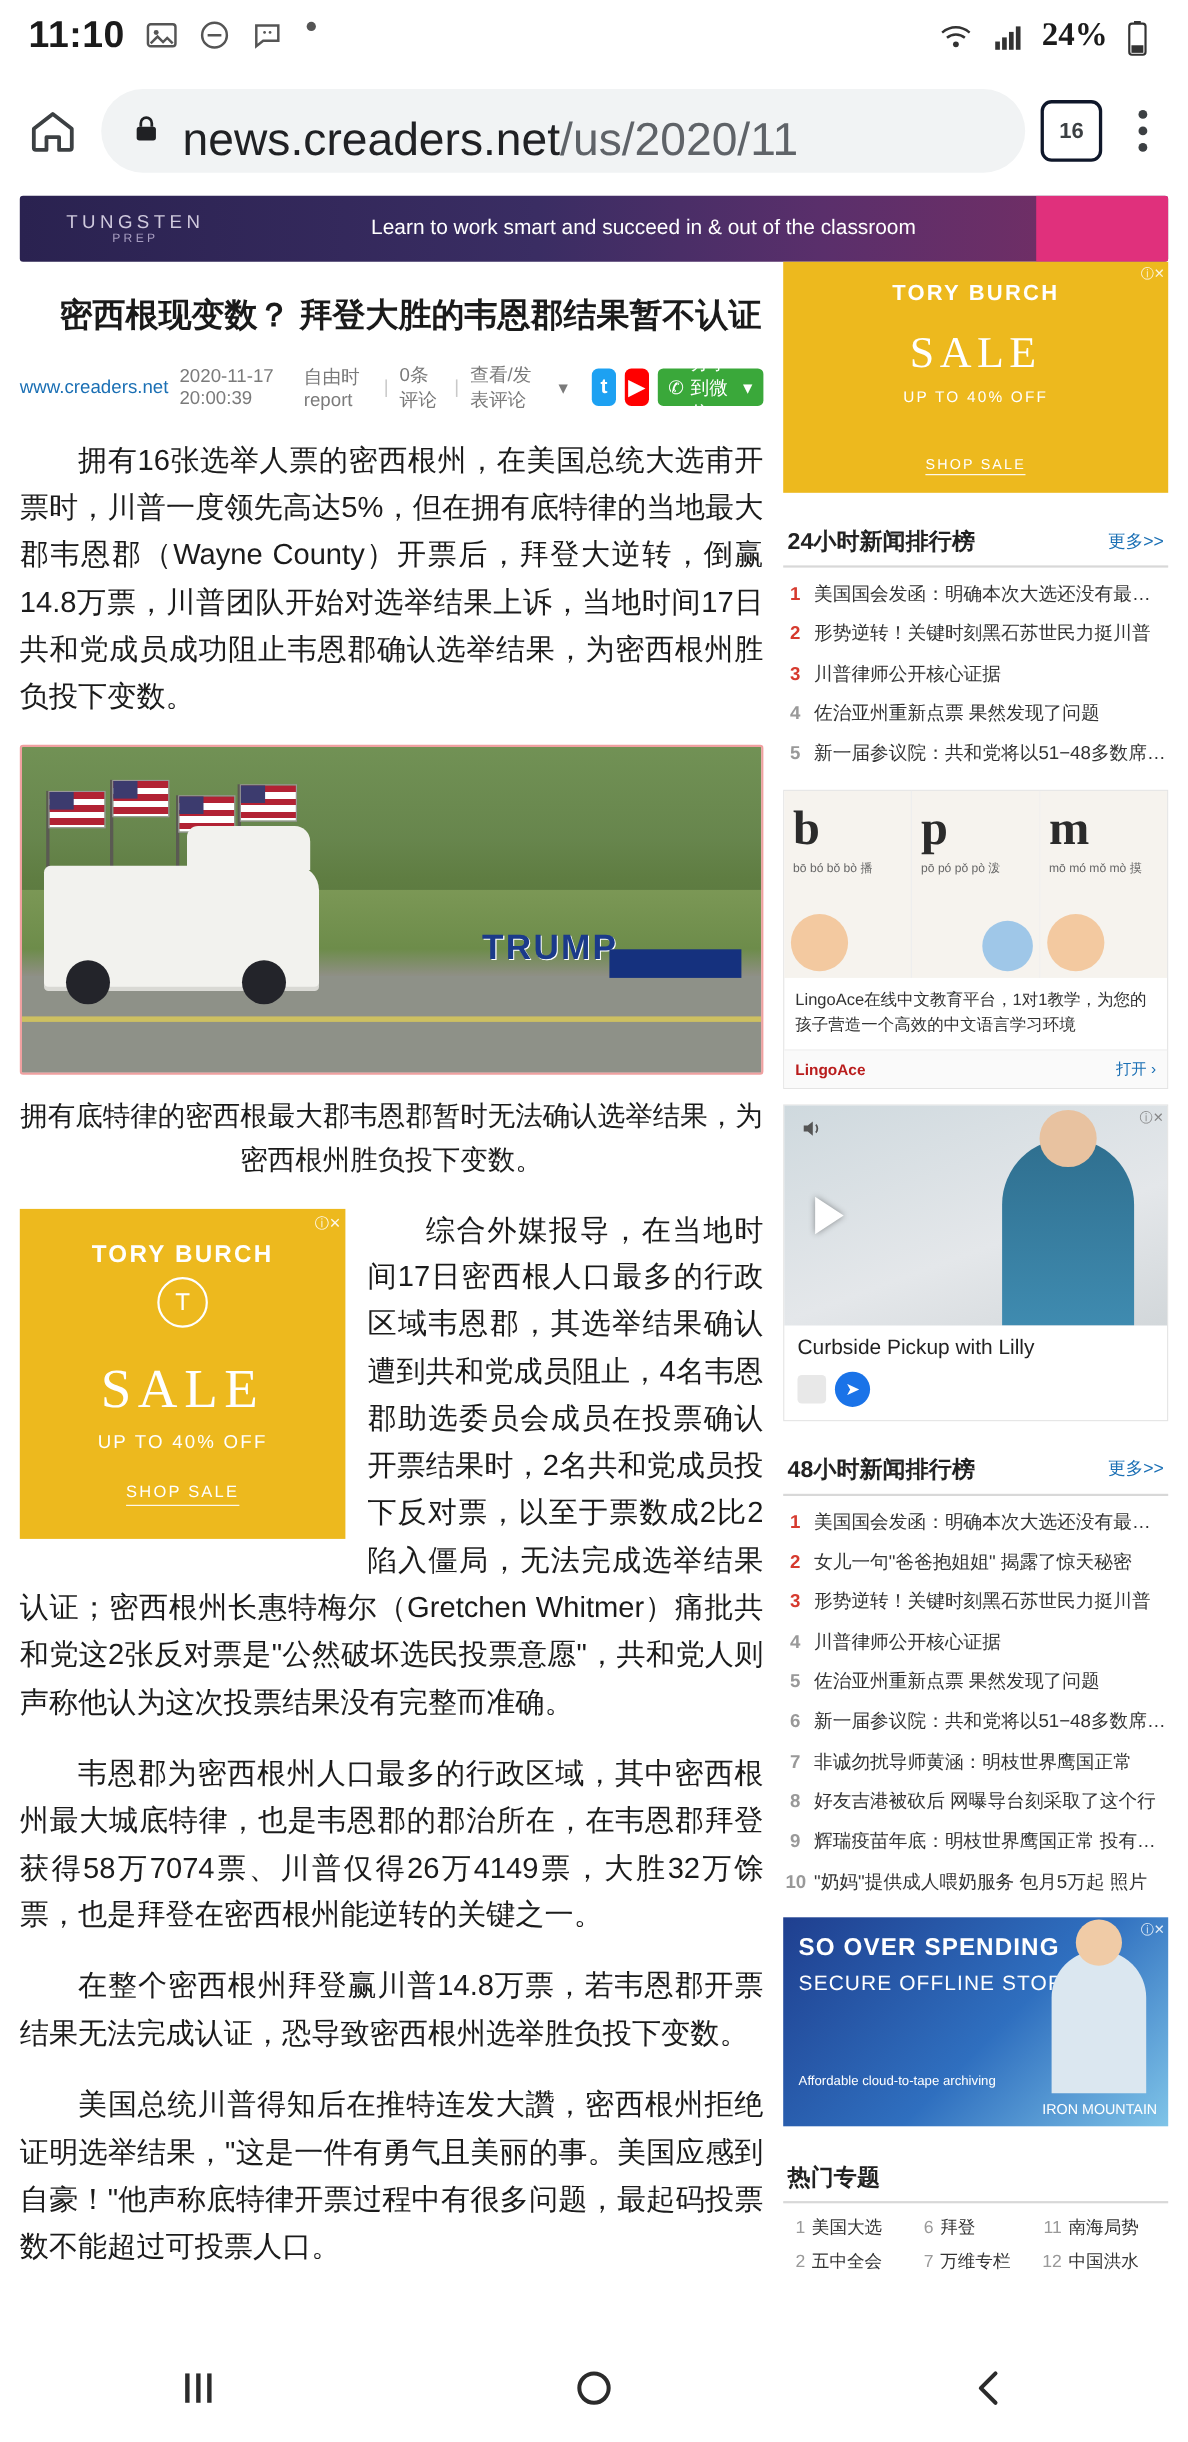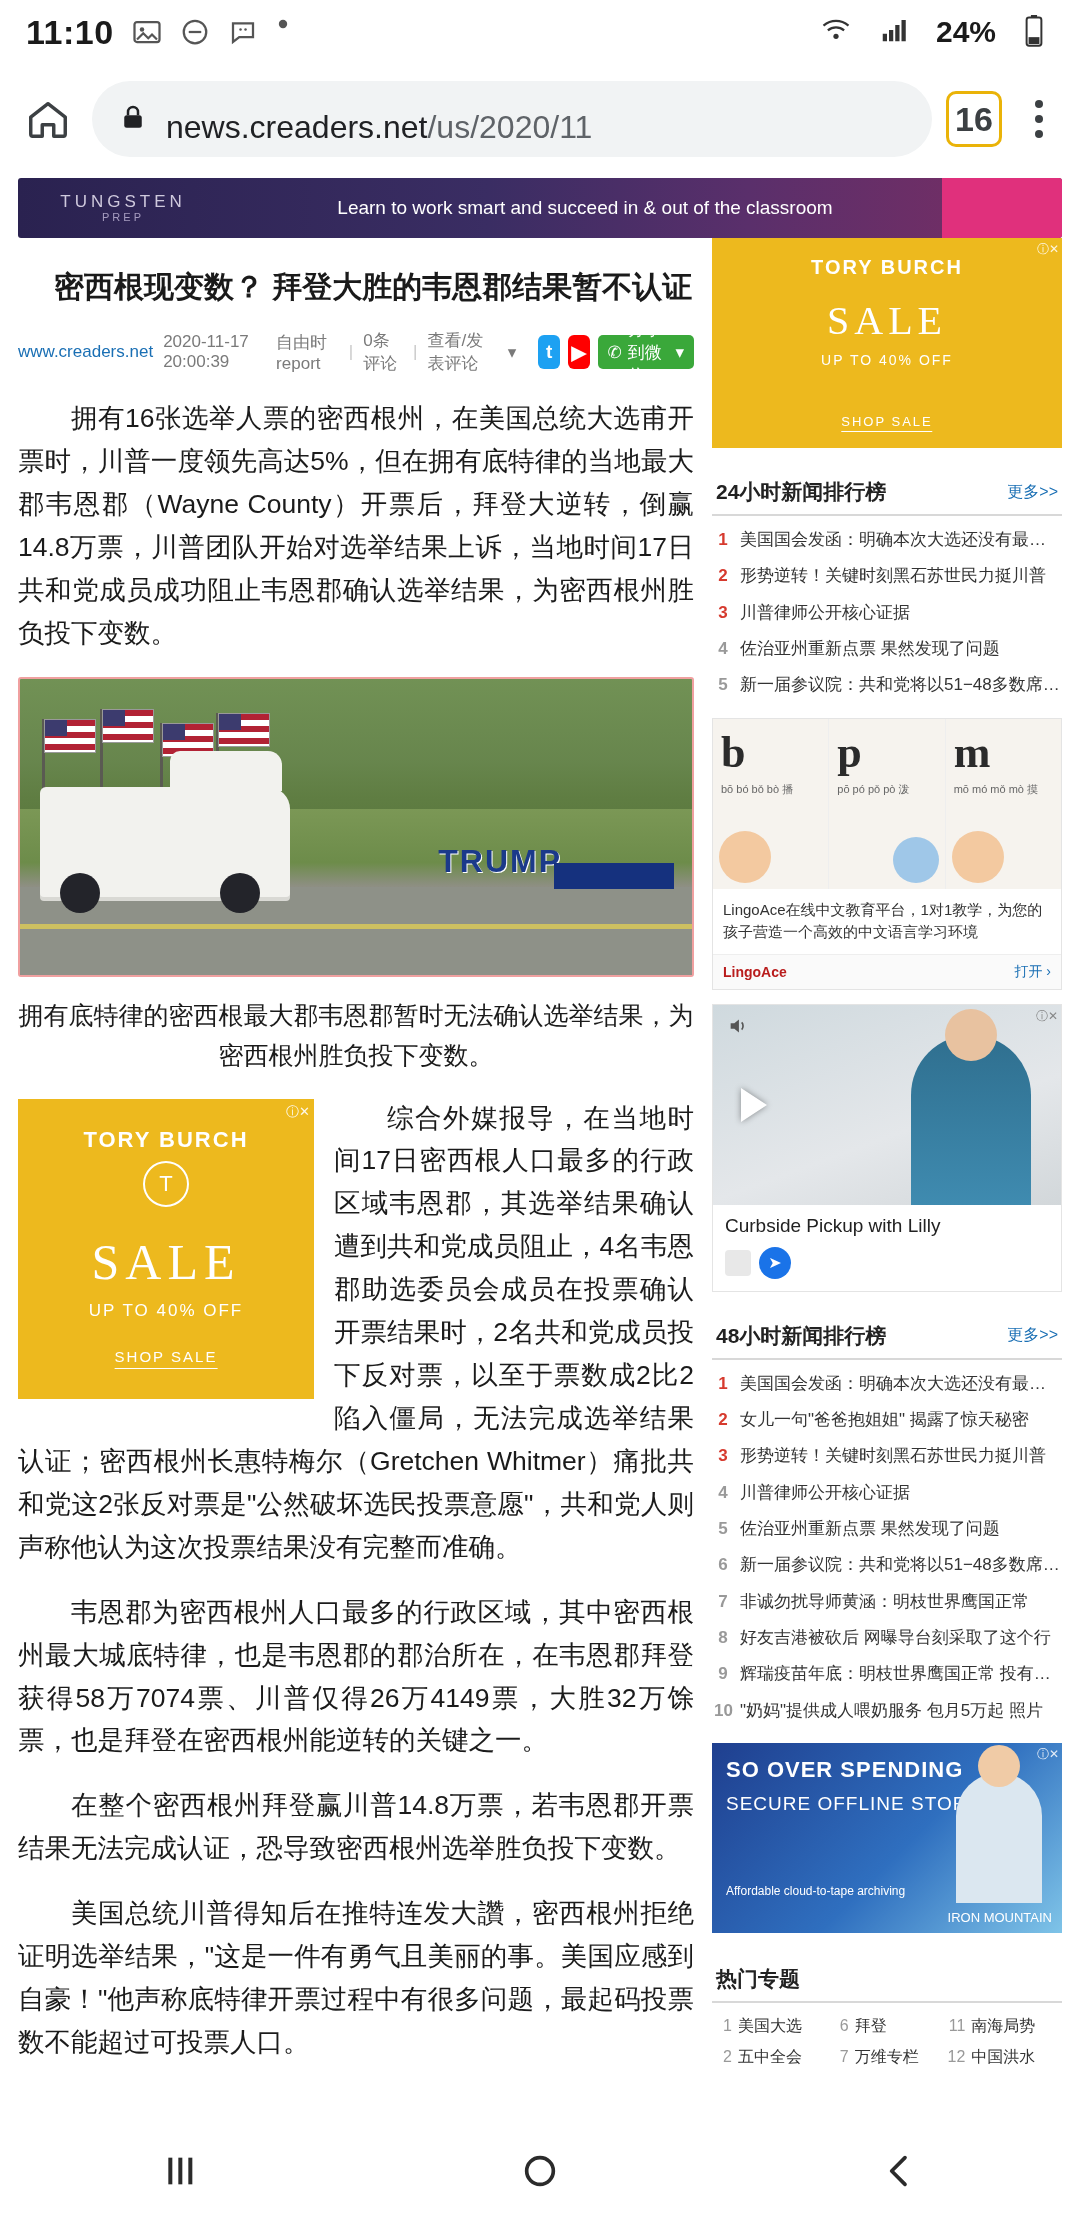--- a/index.html
+++ b/index.html
@@ -12,36 +12,36 @@
   }
 
   
   .statusbar {
     height:64px; display:flex; align-items:center; justify-content:space-between;
     padding:0 26px; background:#ffffff;
   }
   .sb-left { display:flex; align-items:center; gap:18px; }
   .sb-time { font-size:34px; font-weight:600; color:#1b1b1b; letter-spacing:0.5px; }
   .sb-ic { width:30px; height:30px; display:inline-block; position:relative; }
-  .sb-right { display:flex; align-items:flex-start; gap:28px; }
+  .sb-right { display:flex; align-items:flex-end; gap:17px;font-family:Liberation Serif, serif; }
   .sb-batt-text { font-size:30px; font-weight:600; color:#1b1b1b; }
 
   
   .chrome { height:110px; display:flex; align-items:center; padding:0 18px; gap:14px; background:#fff; }
   .home-btn { width:60px; height:60px; display:flex; align-items:center; justify-content:center; }
   .omnibox {
     flex:1; height:76px; background:#f1f3f4; border-radius:38px;
     display:flex; align-items:center; padding:0 26px; gap:18px;
   }
-  .omnibox .url { font-size:32px; color:#202124; white-space:nowrap; overflow:hidden;margin-top:16px; }
+  .omnibox .url { font-size:42px; color:#202124; white-space:nowrap; overflow:hidden;margin-top:16px; }
   .omnibox .url .dim { color:#5f6368; }
   .tabcount {
-    width:56px; height:56px; border:3px solid #eab308; border-radius:10px;
+    width:56px; height:56px; border:3px solid #0f172a; border-radius:10px;
     display:flex; align-items:center; justify-content:center;
-    font-size:34px; font-weight:700; color:#3c4043;
+    font-size:20px; font-weight:700; color:#3c4043;
   }
   .menu-dots { width:46px; height:60px; display:flex; flex-direction:column; align-items:center; justify-content:center; gap:7px; }
   .menu-dots i { width:8px; height:8px; background:#3c4043; border-radius:50%; display:block; }
 
   
   .page { position:relative; width:1080px; height:1900px; background:#fff; overflow:hidden; }
 
   .topad {
     margin:4px 18px 0 18px; height:60px; border-radius:3px;
     background:linear-gradient(90deg,#2a2250 0%, #3a2d63 45%, #5a2f6b 70%, #7b2e63 100%);

